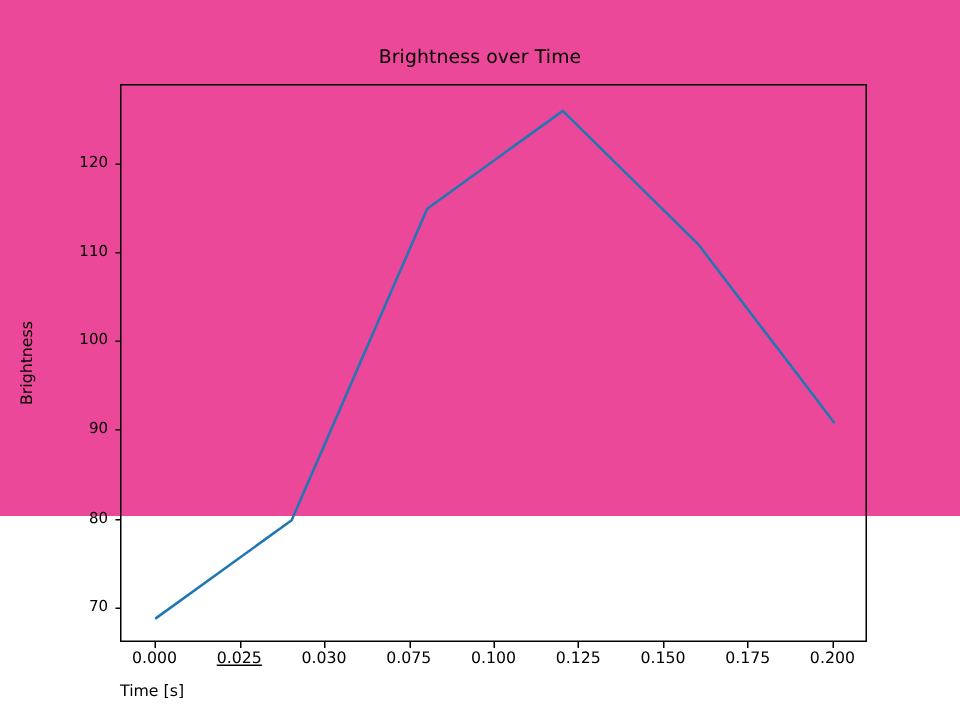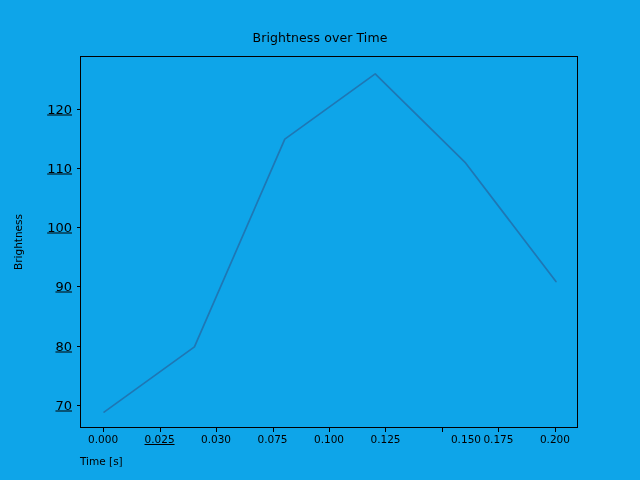--- a/index.html
+++ b/index.html
@@ -9,22 +9,22 @@
   body {
     width: 640px;
     height: 480px;
     background: #ffffff;
     font-family: "DejaVu Sans", sans-serif;
     overflow: hidden;
   }
   #figure {
     position: relative;
     width: 640px;
-    height: 480px;
-    background: #0ea5e9;
+    height: 344px;
+    background: #ec4899;
   }
   #chart-title {
     position: absolute;
     left: 0;
     top: 30px;
     width: 640px;
     text-align: center;
     font-size: 12.5px;
     color: #000000;
     letter-spacing: 0.1px;
@@ -45,25 +45,24 @@
     left: 0;
     top: 0;
     width: 498px;
     height: 372px;
     display: block;
   }
   .tick-label-y {
     position: absolute;
     right: 0;
     transform: translateY(-50%);
-    font-size: 13px;
+    font-size: 10px;
     color: #000000;
     text-align: right;
     white-space: nowrap;
-    text-decoration: underline;
   }
   #ytick-labels {
     position: absolute;
     left: 0px;
     top: 56px;
     width: 72px;
     height: 372px;
   }
   .tick-mark-y {
     position: absolute;
@@ -171,21 +170,21 @@
       <div class="tick-mark-x" style="left: 418.465px;"></div>
       <div class="tick-mark-x" style="left: 474.953px;"></div>
     </div>
   <div id="xtick-labels">
       <div class="tick-label-x" style="left: 23.0472px;">0.000</div>
       <div class="tick-label-x" style="left: 79.5354px; text-decoration: underline;">0.025</div>
       <div class="tick-label-x" style="left: 136.024px;">0.030</div>
       <div class="tick-label-x" style="left: 192.512px;">0.075</div>
       <div class="tick-label-x" style="left: 249px;">0.100</div>
       <div class="tick-label-x" style="left: 305.488px;">0.125</div>
-      <div class="tick-label-x" style="left: 361.976px; margin-left: 24px;">0.150</div>
+      <div class="tick-label-x" style="left: 361.976px;">0.150</div>
       <div class="tick-label-x" style="left: 418.465px;">0.175</div>
       <div class="tick-label-x" style="left: 474.953px;">0.200</div>
     </div>
 
   <div id="xlabel">Time [s]</div>
   <div id="ylabel">Brightness</div>
 
 </div>
 
 </body></html>

